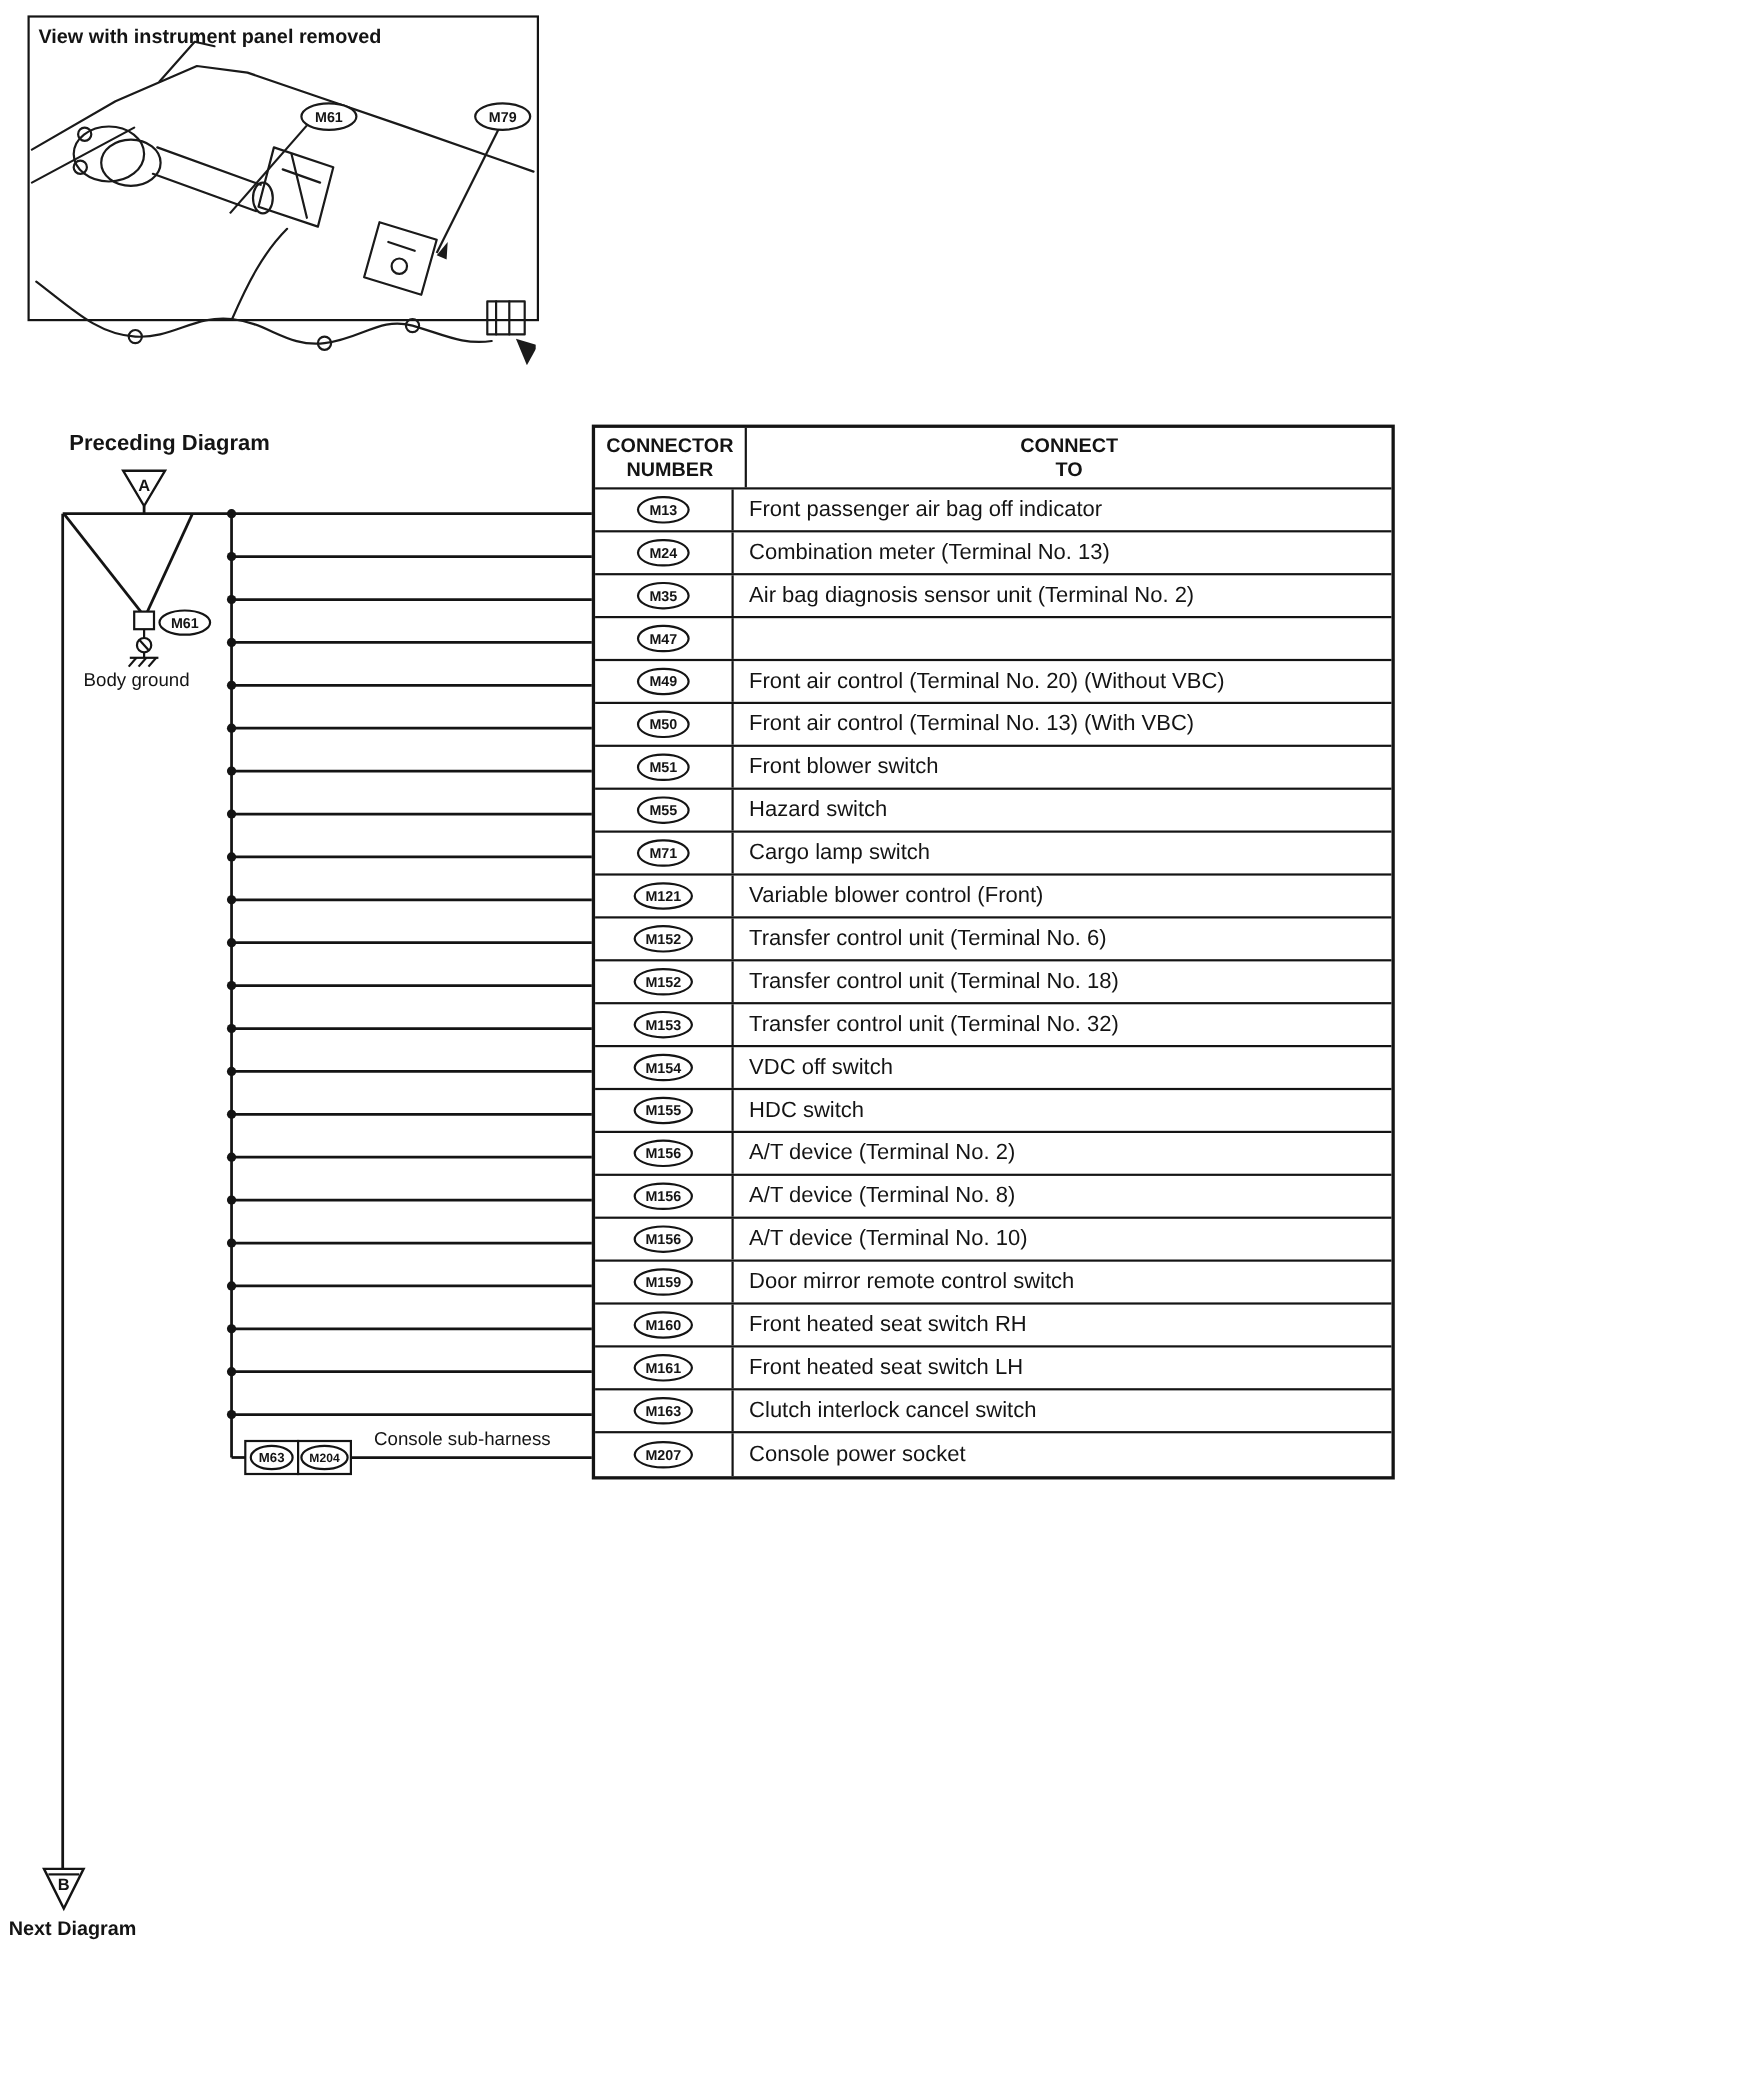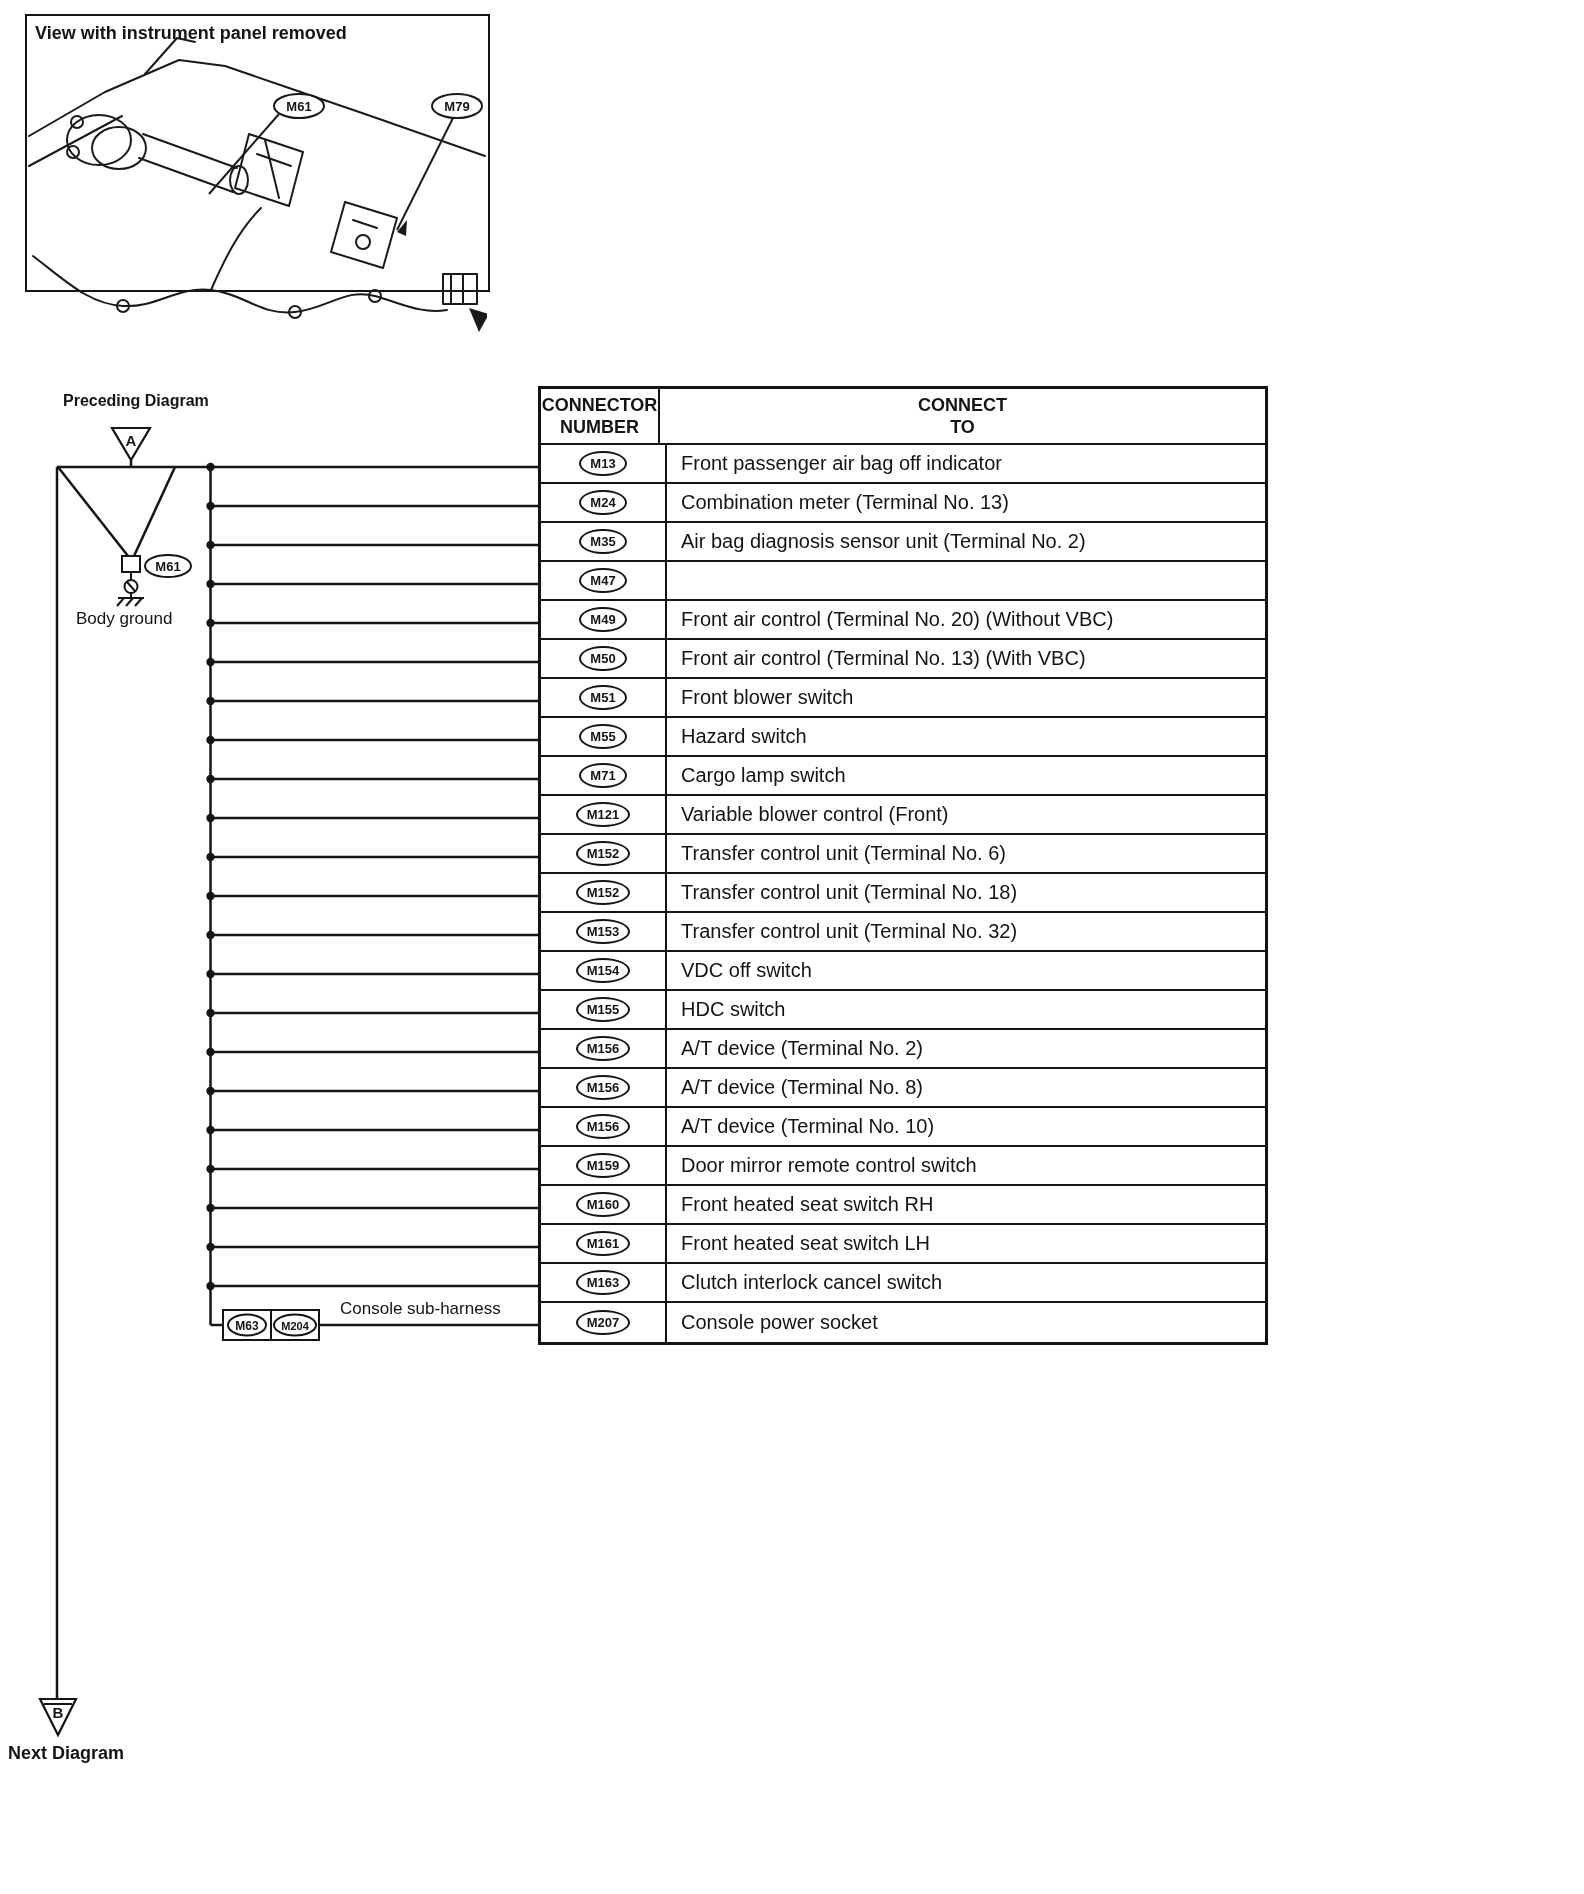--- a/index.html
+++ b/index.html
@@ -49,21 +49,21 @@
   }
   .illus svg { position: absolute; left: 0; top: 0; }
   .sk path, .sk ellipse, .sk circle { fill: none; stroke: #1a1a1a; stroke-width: 2; stroke-linecap: round; stroke-linejoin: round; }
   .illus line { stroke: #1a1a1a; stroke-width: 2; }
   .illus .fillshape { fill: #1a1a1a; stroke: none; }
   .illus .cbox { fill: #ffffff; stroke: #1a1a1a; stroke-width: 2; }
   .illus .ctext { font: bold 13px "Liberation Sans", sans-serif; text-anchor: middle; fill: #141414; }
 
   
   .lbl { position: absolute; z-index: 3; white-space: nowrap; }
-  .lbl-preceding { left: 63px; top: 392px; font-size: 16px; font-weight: bold; }
+  .lbl-preceding { left: 63px; top: 392px; font-size: 20px; font-weight: bold; }
   .lbl-bodyground { left: 76px; top: 609px; font-size: 17px; }
   .lbl-console { left: 340px; top: 1299px; font-size: 17px; }
   .lbl-next { left: 8px; top: 1743px; font-size: 18px; font-weight: bold; }
 
   
   .ctable {
     position: absolute;
     left: 538px; top: 386px;
     width: 730px;
     border: 3px solid #141414;
@@ -71,21 +71,21 @@
     z-index: 2;
   }
   .thead {
     display: flex;
     height: 56px;
     border-bottom: 2.5px solid #141414;
     font-weight: bold;
     font-size: 18px;
   }
   .th1 {
-    width: 119px;
+    width: 138px;
     border-right: 2.5px solid #141414;
     display: flex; flex-direction: column;
     align-items: center; justify-content: center;
     line-height: 22px;
     text-align: center;
   }
   .th2 {
     flex: 1;
     display: flex; flex-direction: column;
     align-items: center; justify-content: center;

